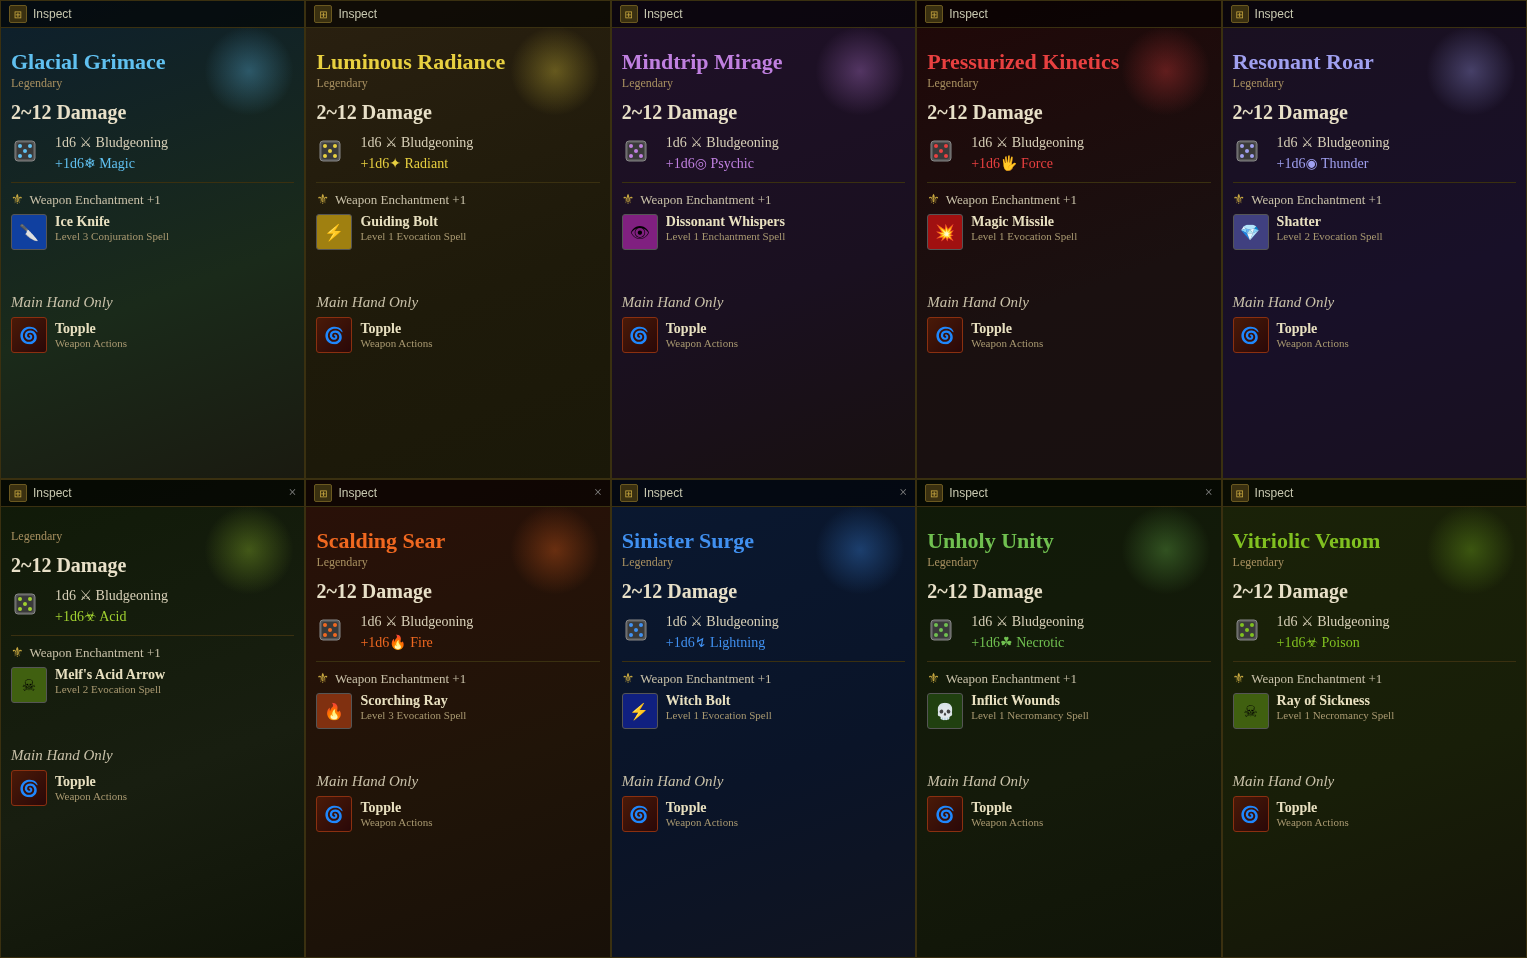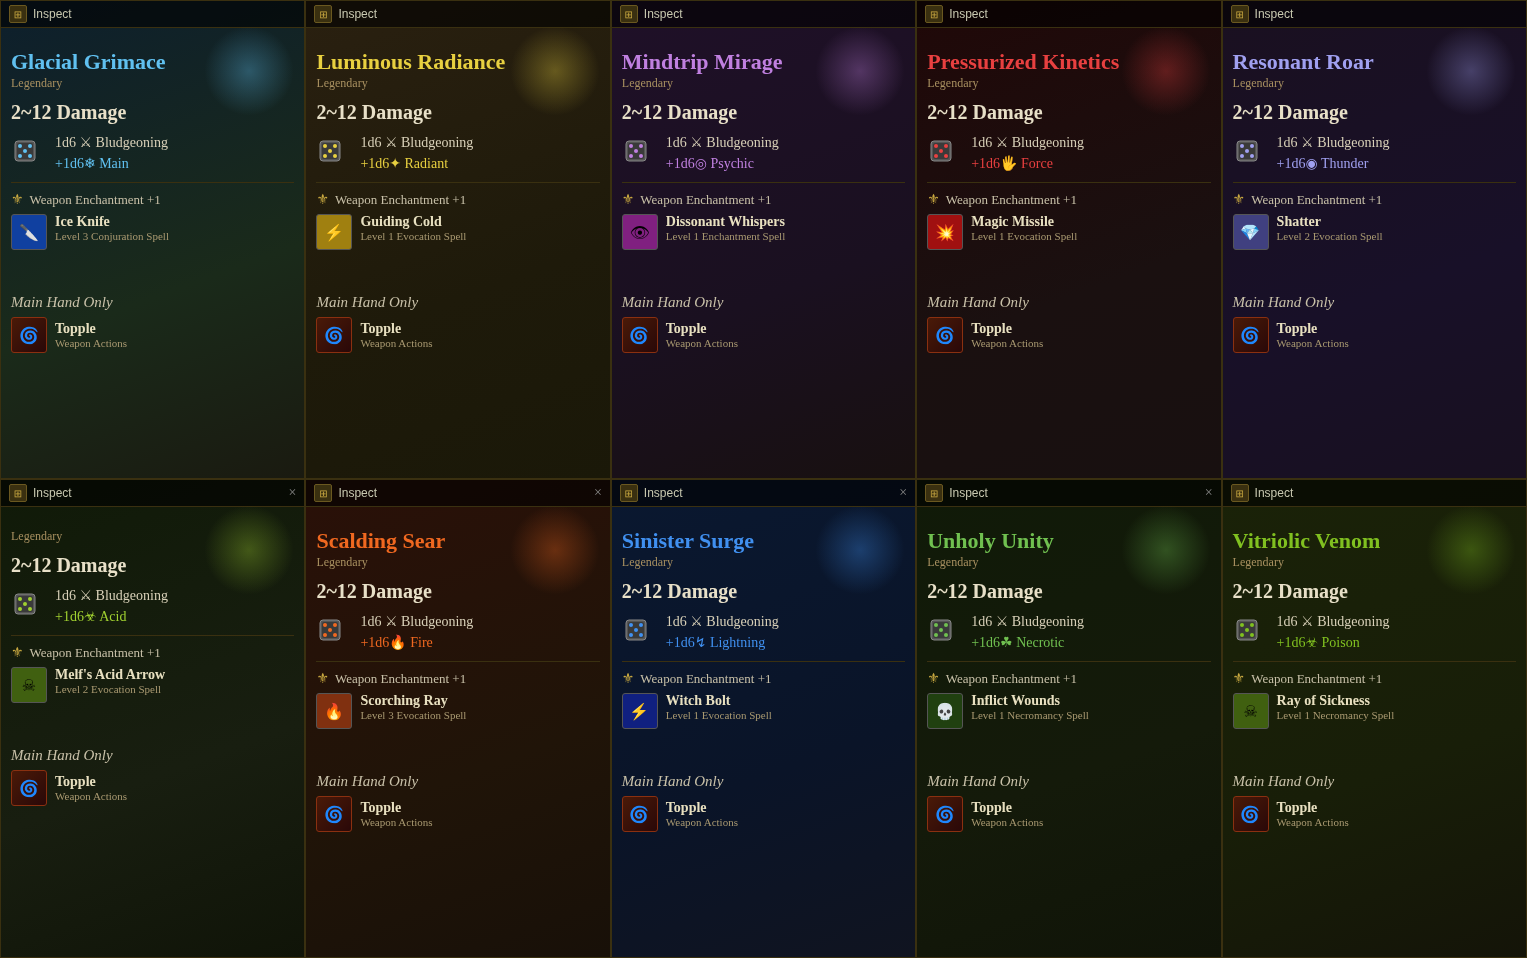--- a/index.html
+++ b/index.html
@@ -170,21 +170,21 @@
     <rect x="4" y="4" width="20" height="20" rx="3" fill="#555" stroke="#888" stroke-width="1"></rect>
     <rect x="6" y="6" width="16" height="16" rx="2" fill="#3a3a3a"></rect>
     <circle cx="9" cy="9" r="2" fill="#60c0f0"></circle>
     <circle cx="19" cy="19" r="2" fill="#60c0f0"></circle>
     <circle cx="14" cy="14" r="2" fill="#60c0f0"></circle>
     <circle cx="9" cy="19" r="2" fill="#60c0f0"></circle>
     <circle cx="19" cy="9" r="2" fill="#60c0f0"></circle>
   </svg></div>
         <div class="damage-text">
           <span>1d6 ⚔ Bludgeoning</span><br>
-          <span style="color:#60c0f0">+1d6❄ Main</span>
+          <span style="color:#60c0f0">+1d6❄ Magic</span>
         </div>
       </div>
       <hr class="divider">
       <div class="enchant-header">
         <span style="color:#c8a840;font-size:14px">⚜</span>
         <span>Weapon Enchantment +1</span>
       </div>
       <div class="spell-row">
         <div style="width:36px;height:36px;background:#1040a0;border:1px solid #555;border-radius:3px;display:flex;align-items:center;justify-content:center;font-size:16px;flex-shrink:0">🔪</div>
         <div class="spell-info">
@@ -229,21 +229,21 @@
         </div>
       </div>
       <hr class="divider">
       <div class="enchant-header">
         <span style="color:#c8a840;font-size:14px">⚜</span>
         <span>Weapon Enchantment +1</span>
       </div>
       <div class="spell-row">
         <div style="width:36px;height:36px;background:#a08010;border:1px solid #555;border-radius:3px;display:flex;align-items:center;justify-content:center;font-size:16px;flex-shrink:0">⚡</div>
         <div class="spell-info">
-          <div class="spell-name">Guiding Cold</div>
+          <div class="spell-name">Guiding Bolt</div>
           <div class="spell-level">Level 1 Evocation Spell</div>
         </div>
       </div>
       <div class="main-hand">Main Hand Only</div>
       <div class="topple-row">
         <div style="width:36px;height:36px;background:linear-gradient(135deg,#4a1a08,#2a0808);border:1px solid #8a3010;border-radius:3px;display:flex;align-items:center;justify-content:center;font-size:16px;flex-shrink:0">🌀</div>
         <div class="topple-info">
           <div class="topple-name">Topple</div>
           <div class="topple-sub">Weapon Actions</div>
         </div>

